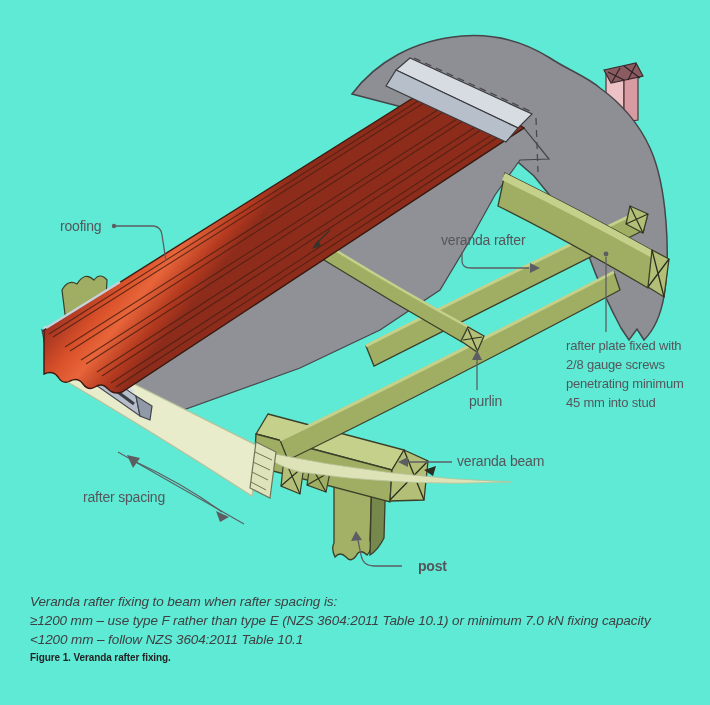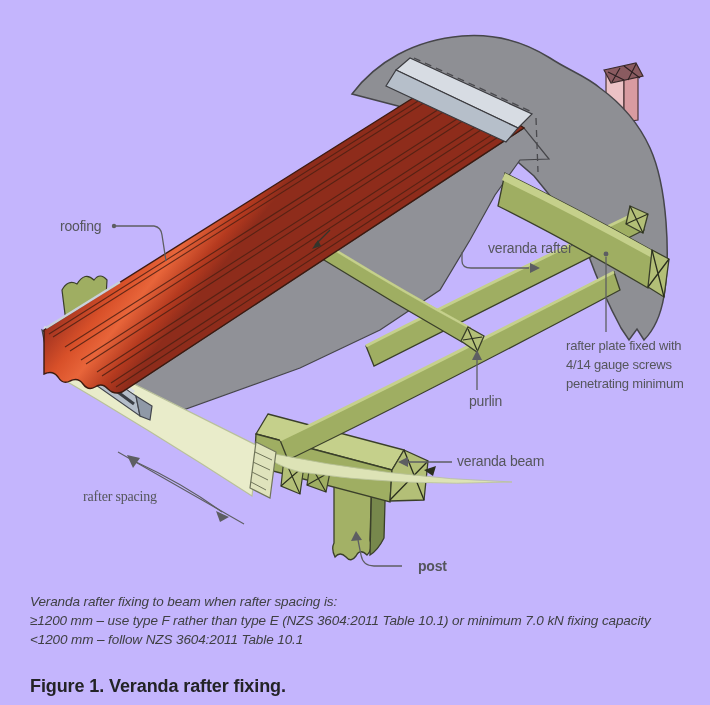--- a/index.html
+++ b/index.html
@@ -1,22 +1,22 @@
 <!DOCTYPE html>
 <html><head>
 <meta charset="utf-8">
 <style>
   html,body{margin:0;padding:0;background:#ffffff;}
-  #page{position:relative;width:710px;height:705px;background:#c4b5fd;overflow:hidden;
+  #page{position:relative;width:710px;height:705px;background:#5eead4;overflow:hidden;
         font-family:"Liberation Sans",sans-serif;}
   #diagram-svg{position:absolute;left:0;top:0;}
   .lbl{position:absolute;color:#55565c;font-size:14px;letter-spacing:-0.2px;white-space:nowrap;}
   .note-multi{position:absolute;color:#55565c;font-size:13px;line-height:19px;letter-spacing:-0.2px;}
   .notes{position:absolute;left:30px;top:592px;color:#3f4043;font-size:13.5px;line-height:19px;letter-spacing:-0.1px;font-style:italic;}
-  .caption{position:absolute;left:30px;top:676px;color:#232326;font-size:18px;font-weight:700;letter-spacing:-0.1px;}
+  .caption{position:absolute;left:30px;top:652px;color:#232326;font-size:10px;font-weight:700;letter-spacing:-0.1px;}
 </style>
 </head>
 <body>
 
 <div id="page">
 
 <svg id="diagram-svg" width="710" height="580" viewBox="0 0 710 580">
   <defs>
     <linearGradient id="redGrad" gradientUnits="userSpaceOnUse" x1="44" y1="330" x2="122" y2="392">
       <stop offset="0" stop-color="#9e3120"></stop>
@@ -148,33 +148,34 @@
       <line x1="118" y1="452" x2="244" y2="524" stroke-width="1.1"></line>
       <path d="M134,461 Q184,484 222,512"></path>
       <polygon points="127,455 140,458 133,468" fill="#5d5e62" stroke="none"></polygon>
       <polygon points="229,517 216,511 220,522" fill="#5d5e62" stroke="none"></polygon>
     </g>
   </g>
 </svg>
 
   <div class="lbl" style="left:60px;top:218px;">roofing</div>
 
-  <div class="lbl" style="left:441px;top:240px;margin-left:47px;">veranda rafter</div>
+  <div class="lbl" style="left:441px;top:232px;">veranda rafter</div>
 
   <div class="note-multi" style="left:566px;top:336px;width:142px;">
     <div>rafter plate fixed with</div>
-    <div>4/14 gauge screws</div>
+    <div>2/8 gauge screws</div>
     <div>penetrating minimum</div>
+    <div>45 mm into stud</div>
   </div>
 
   <div class="lbl" style="left:455px;top:393px;margin-left:14px;">purlin</div>
 
   <div class="lbl" style="left:457px;top:453px;text-align:right;">veranda beam</div>
 
-  <div class="lbl" style="left:83px;top:489px;font-family:Liberation Serif, serif;">rafter spacing</div>
+  <div class="lbl" style="left:83px;top:489px;">rafter spacing</div>
 
   <div class="lbl" style="left:418px;top:558px;font-weight:bold;">post</div>
 
   <div class="notes">
     <div>Veranda rafter fixing to beam when rafter spacing is:</div>
     <div>≥1200 mm – use type F rather than type E (NZS 3604:2011 Table 10.1) or minimum 7.0 kN fixing capacity</div>
     <div>&lt;1200 mm – follow NZS 3604:2011 Table 10.1</div>
   </div>
 
   <div class="caption">Figure 1. Veranda rafter fixing.</div>

